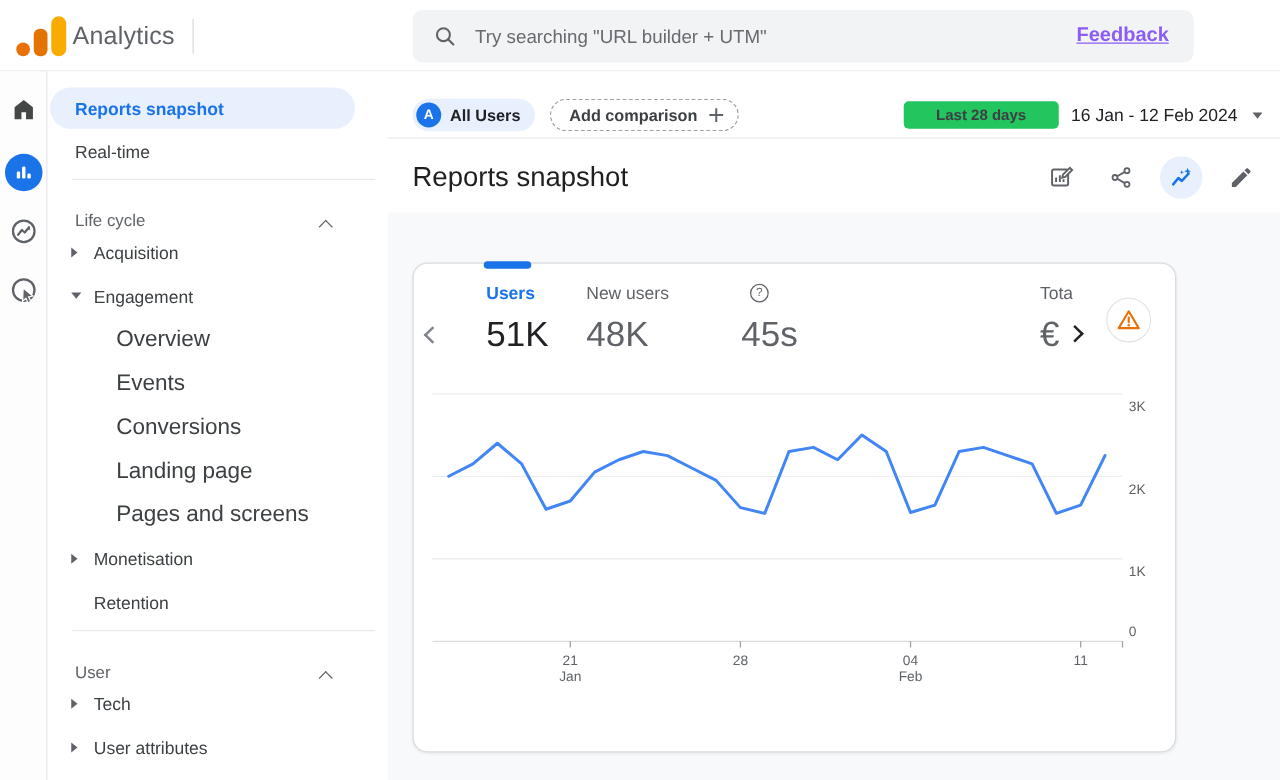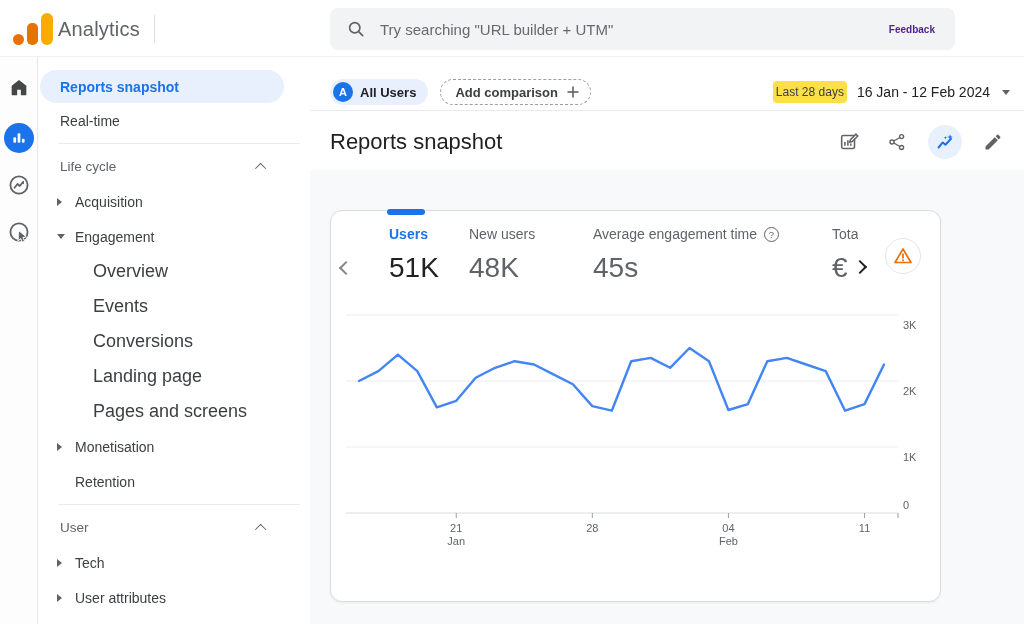--- a/index.html
+++ b/index.html
@@ -15,40 +15,40 @@
   .ga-dot  { position:absolute; left:3px;  top:22px; width:11px; height:11px; border-radius:50%; background:#e8710a; }
   .ga-bar1 { position:absolute; left:17px; top:11px; width:11px; height:22px; border-radius:5px; background:#e37400; }
   .ga-bar2 { position:absolute; left:31px; top:1px;  width:12px; height:32px; border-radius:6px; background:#f9ab00; }
   .brand-name { font-size:20px; color:#5f6368; margin-left:2px; letter-spacing:.2px; }
   .brand-divider { width:1px; height:28px; background:#dadce0; margin-left:14px; }
   .searchbar { position:absolute; left:330px; top:8px; width:625px; height:42px; background:#f1f3f4;
     border-radius:8px; display:flex; align-items:center; padding:0 20px 0 16px; }
   .searchbar input { flex:1; background:transparent; border:none; outline:none; font-size:15px;
     color:#202124; margin-left:14px; font-family:inherit; }
   .searchbar input::placeholder { color:#5f6368; opacity:.95; }
-  .feedback { font-size:10px; font-weight:700; color:#4c1d95; cursor:pointer; }
+  .feedback { font-size:16px; font-weight:700; color:#8b5cf6; text-decoration:underline; cursor:pointer; }
 
   
   .rail { position:absolute; left:0; top:57px; width:38px; height:567px; background:#fdfdfd;
     border-right:1px solid #e6e8ea; display:flex; flex-direction:column; align-items:center; z-index:4; }
   .rail-btn { width:30px; height:30px; display:flex; align-items:center; justify-content:center; cursor:pointer; }
   .rail-btn.home { margin-top:16px; }
   .rail-btn.reports { margin-top:20px; background:#1a73e8; border-radius:50%; }
   .rail-btn.explore { margin-top:17px; }
   .rail-btn.advertising { margin-top:17px; }
 
   
   .sidebar { position:absolute; left:38px; top:57px; width:272px; height:567px; background:#fff; overflow:hidden; }
   .nav-link { height:33px; margin:0 26px 0 2px; display:flex; align-items:center; padding-left:20px;
     font-size:14px; color:#3c4043; border-radius:20px; cursor:pointer; }
   .nav-link.first { margin-top:13px; }
   .nav-link.selected { background:#e8f0fe; color:#1a73e8; font-weight:700; }
   .nav-link.plain { height:35px; }
   .sb-hr { border:none; border-top:1px solid #e8eaed; margin:5px 10px 5px 20px; }
-  .nav-section { height:35px; display:flex; align-items:center; padding:0 44px 0 22px;
+  .nav-section { height:35px; display:flex; align-items:flex-end; padding:0 44px 0 22px;
     font-size:13.5px; color:#5f6368; cursor:pointer; }
   .nav-section .chev-up { margin-left:auto; }
   .nav-parent { height:35px; display:flex; align-items:center; padding-left:19px; font-size:14px; color:#3c4043; cursor:pointer; }
   .nav-parent .arrow-slot { width:18px; display:flex; align-items:center; }
   .nav-child { height:35px; display:flex; align-items:center; padding-left:55px; font-size:18px; color:#3c4043; cursor:pointer; }
   .tri-right { width:0; height:0; border-left:5px solid #5f6368; border-top:4px solid transparent; border-bottom:4px solid transparent; }
   .tri-down  { width:0; height:0; border-top:5px solid #5f6368; border-left:4px solid transparent; border-right:4px solid transparent; }
   .chev-up { width:8px; height:8px; border-left:1.6px solid #5f6368; border-top:1.6px solid #5f6368;
     transform:rotate(45deg) translateY(2px); }
 
@@ -57,22 +57,22 @@
   .main-body { position:absolute; left:0; top:113px; width:714px; height:454px; background:#f8f9fa; }
   .comparison-row { position:absolute; left:20px; top:22px; right:14px; display:flex; align-items:center; }
   .chip-allusers { height:26px; display:flex; align-items:center; background:#e8f0fe; border-radius:13px;
     padding:0 12px 0 3px; cursor:pointer; }
   .avatar-a { width:20px; height:20px; border-radius:50%; background:#1a73e8; color:#fff; font-size:11px;
     font-weight:700; display:flex; align-items:center; justify-content:center; }
   .chip-allusers span.txt { font-size:13px; color:#202124; margin-left:7px; font-weight:600; }
   .chip-add { height:26px; display:flex; align-items:center; border:1px dashed #9aa0a6; border-radius:13px;
     padding:0 10px 0 14px; margin-left:12px; cursor:pointer; font-size:13px; color:#3c4043; font-weight:600; }
   .date-area { margin-left:auto; display:flex; align-items:center; cursor:pointer; }
-  .date-badge { background:#fde047; border-radius:4px; font-size:12px; font-weight:400; color:#3c4043;
-    padding:4px 3px; }
+  .date-badge { background:#22c55e; border-radius:4px; font-size:12px; font-weight:700; color:#3c4043;
+    padding:4px 26px; }
   .date-range { font-size:14px; color:#202124; margin-left:10px; }
   .caret-down { width:0; height:0; border-top:5px solid #5f6368; border-left:4.5px solid transparent;
     border-right:4.5px solid transparent; margin-left:12px; }
   .main-divider { position:absolute; left:0; top:53px; width:714px; height:1px; background:#e8eaed; }
   .title-row { position:absolute; left:20px; top:68px; right:14px; display:flex; align-items:center; }
   .page-title { font-size:22px; color:#1f1f1f; font-weight:400; }
   .title-actions { margin-left:auto; display:flex; align-items:center; gap:14px; }
   .act-btn { width:34px; height:34px; display:flex; align-items:center; justify-content:center;
     border-radius:50%; cursor:pointer; }
   .act-btn.active { background:#e8f0fe; }
@@ -293,21 +293,20 @@
       <div class="metric m-users selected">
         <div class="m-label">Users</div>
         <div class="m-value">51K</div>
       </div>
       <div class="metric m-new">
         <div class="m-label">New users</div>
         <div class="m-value">48K</div>
       </div>
       <div class="metric m-avg">
         <div class="m-label">
-          <span>Average engagement time</span>
           <span class="help-circle">?</span>
         </div>
         <div class="m-value">45s</div>
       </div>
       <div class="metric m-rev">
         <div class="m-label">Total revenue</div>
         <div class="m-value">€</div>
       </div>
 
       <span class="scroll-right"></span>

